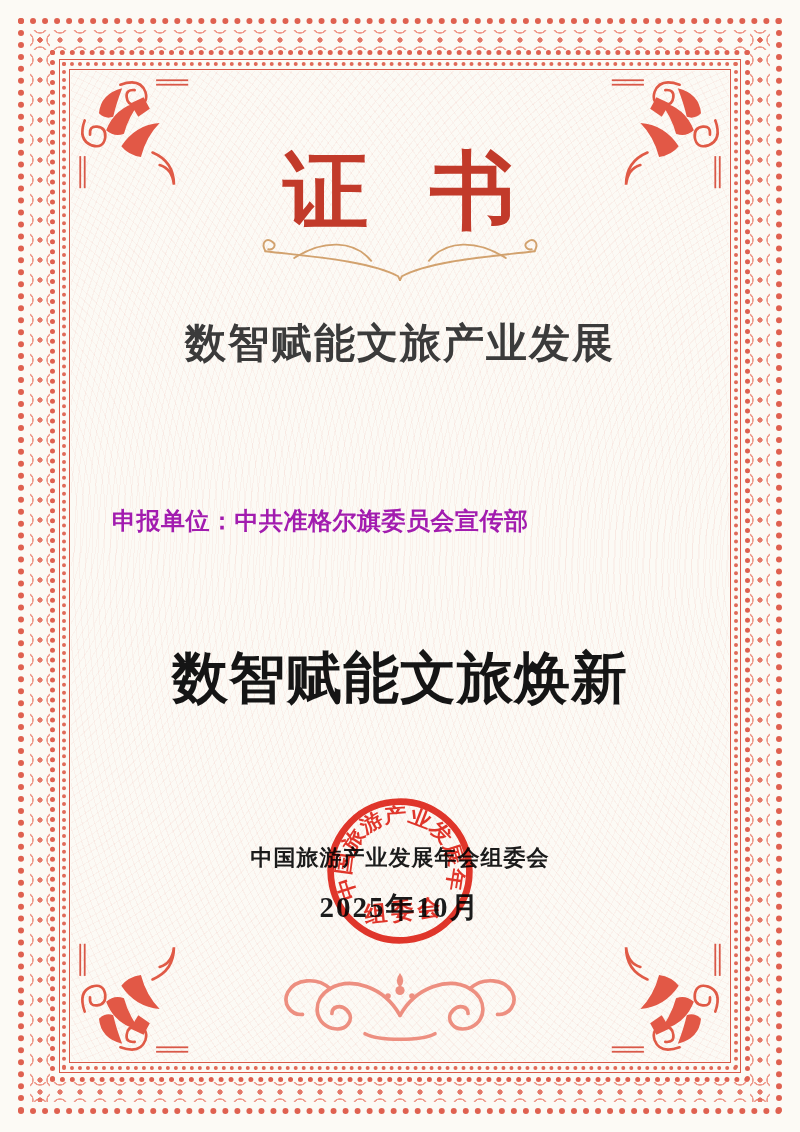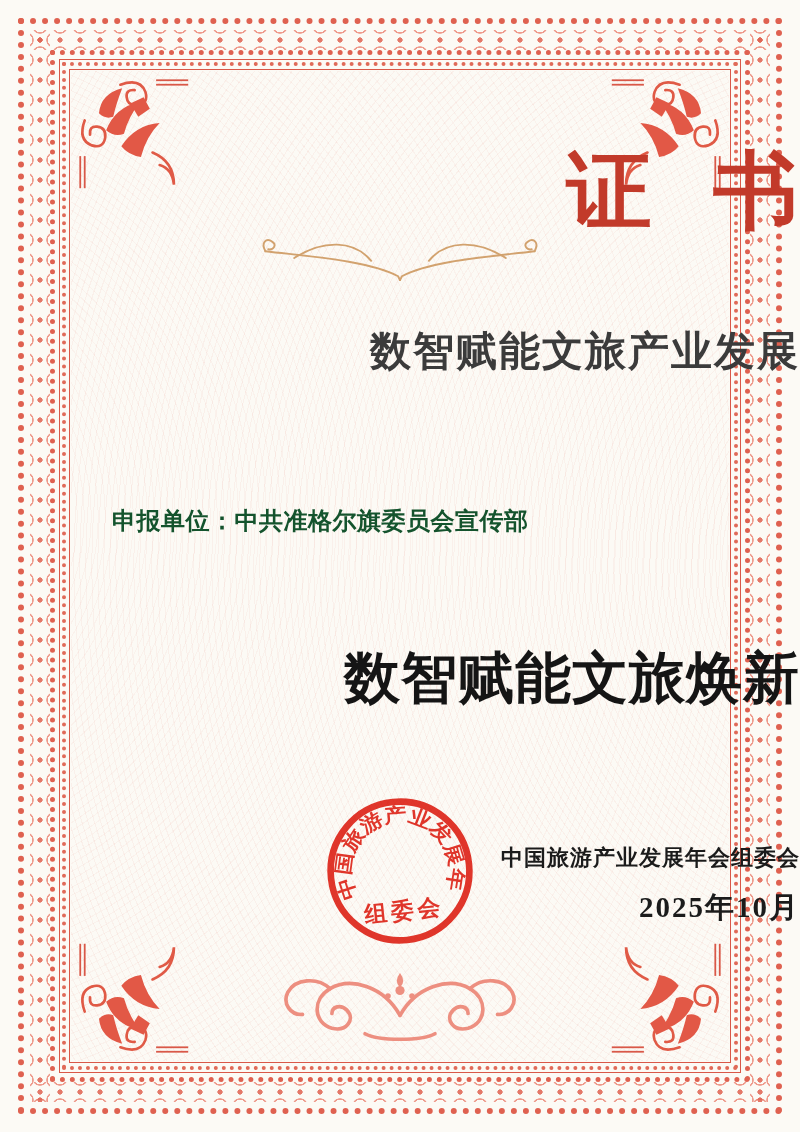--- a/index.html
+++ b/index.html
@@ -42,27 +42,27 @@
 
   .corner{position:absolute;width:116px;height:116px;}
   .c-tl{top:74px;left:74px;}
   .c-tr{top:74px;right:74px;transform:scaleX(-1);}
   .c-bl{bottom:74px;left:74px;transform:scaleY(-1);}
   .c-br{bottom:74px;right:74px;transform:scale(-1,-1);}
 
   .scrollwork{position:absolute;left:50%;bottom:78px;width:280px;height:92px;transform:translateX(-50%);}
 
   
-  .txt{position:absolute;left:0;right:0;text-align:right;line-height:1.15;}
+  .txt{position:absolute;left:0;right:0;text-align:center;line-height:1.15;}
   .cert-title{top:142px;font-size:85px;font-weight:900;color:#c23a2a;word-spacing:34px;letter-spacing:2px;}
   .divider{position:absolute;left:50%;top:232px;width:300px;height:50px;transform:translateX(-50%);}
-  .cat{font-size:41px;font-weight:700;color:#3b3b3b;letter-spacing:2px;margin-top:8px;}
+  .cat{font-size:41px;font-weight:700;color:#3b3b3b;letter-spacing:2px;}
   .cat1{top:320px;} .cat2{top:384px;}
   .applicant{position:absolute;left:112px;top:505px;font-family:"Liberation Serif",serif;
-    font-size:24px;font-weight:700;color:#14532d;letter-spacing:.5px;}
+    font-size:24px;font-weight:700;color:#a21caf;letter-spacing:.5px;}
   .award{font-family:"Liberation Serif",serif;font-weight:900;color:#151515;letter-spacing:1px;}
   .award1{top:582px;font-size:46px;}
   .award2{top:646px;font-size:56px;}
   .issuer{top:845px;font-family:"Liberation Serif",serif;font-size:22px;font-weight:700;color:#1b1b1b;letter-spacing:1px;}
   .date{top:891px;font-family:"Liberation Serif",serif;font-size:29px;font-weight:700;color:#1b1b1b;letter-spacing:2px;}
 
   .seal{position:absolute;left:324px;top:795px;width:152px;height:152px;
     transform:rotate(-6deg);mix-blend-mode:multiply;opacity:.92;}
   .seal text{font-family:"Liberation Serif",serif;}
 </style>

